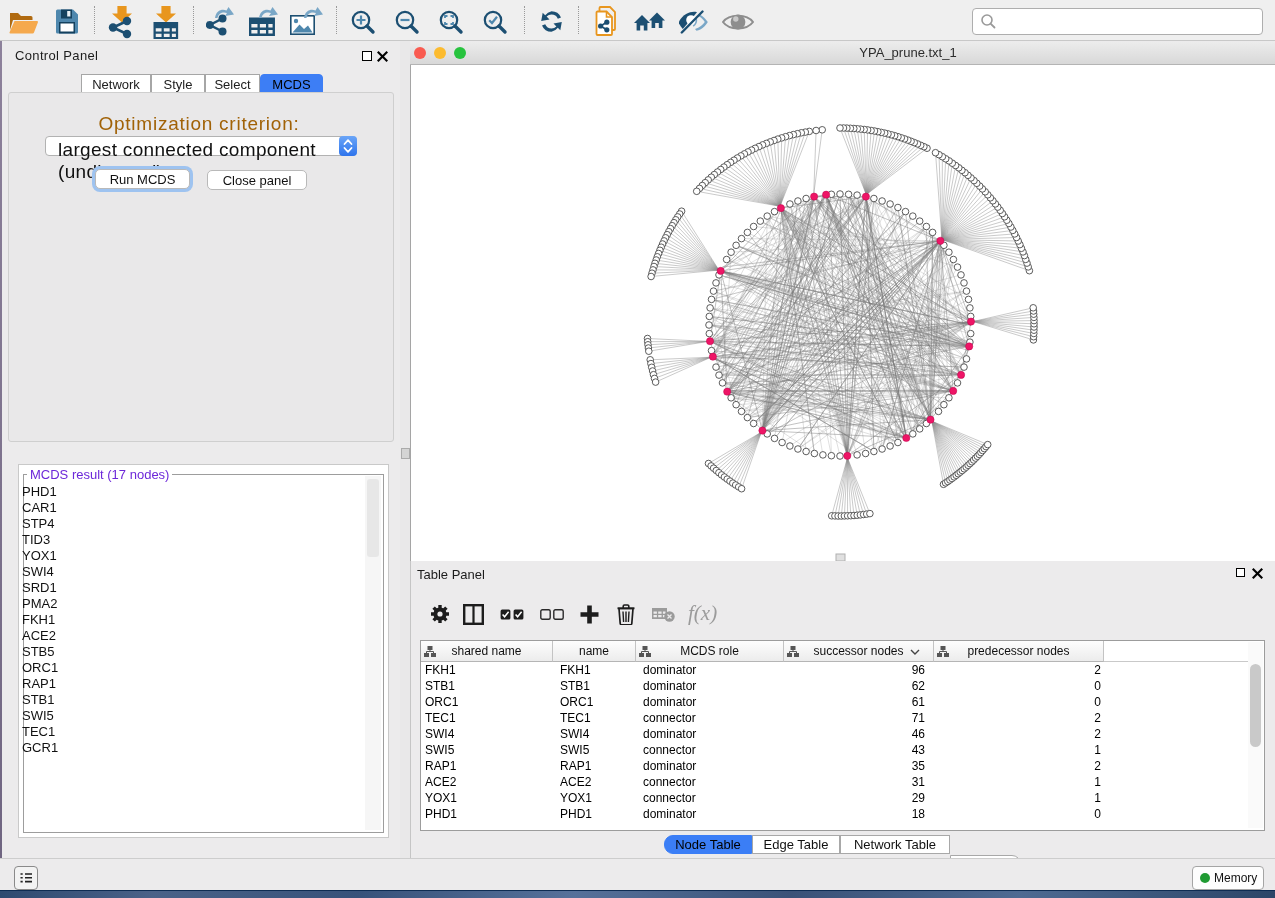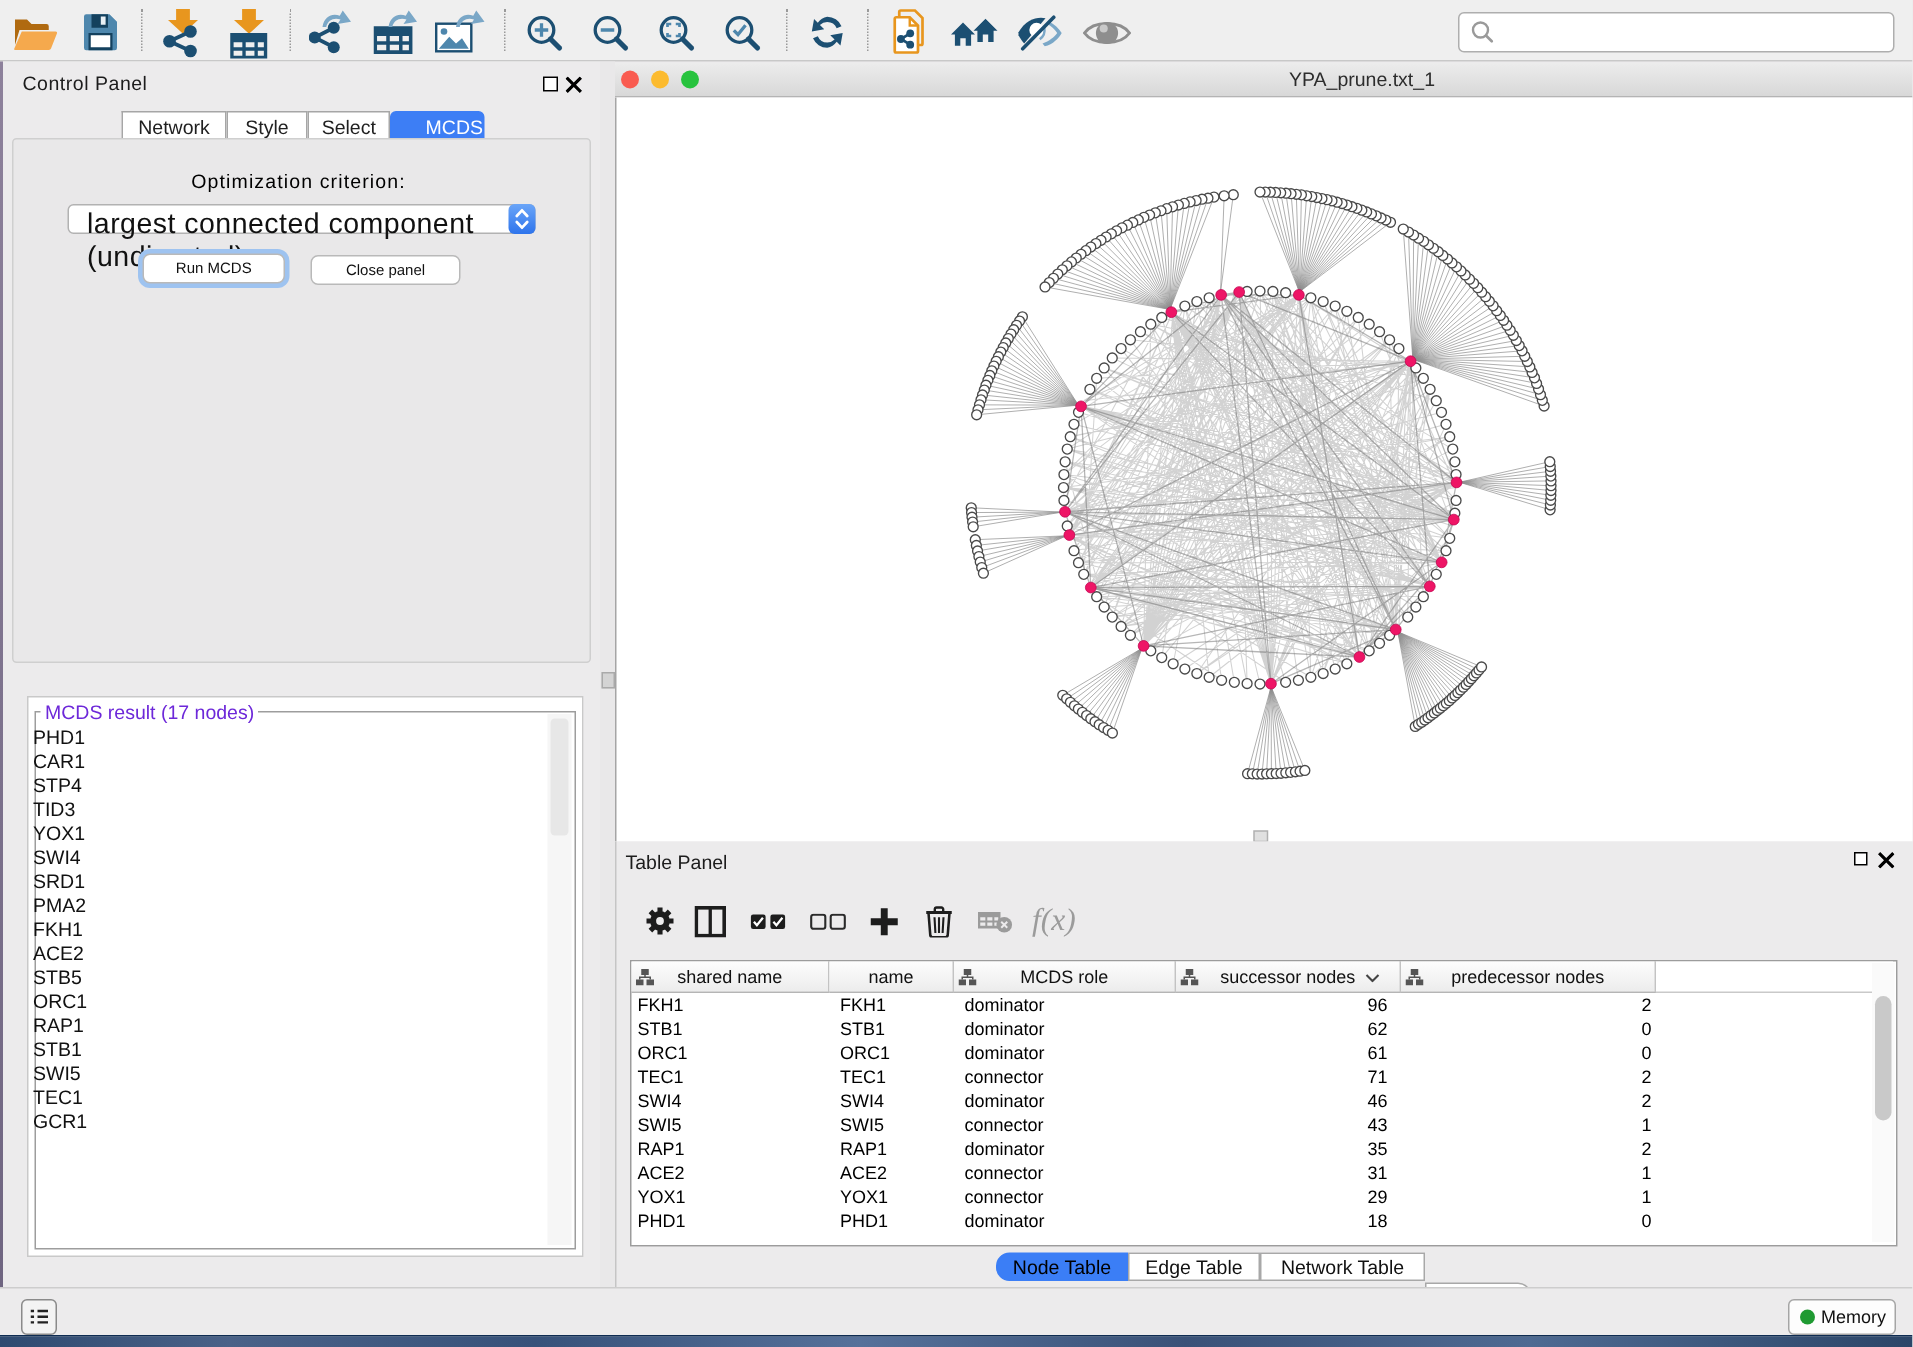--- a/index.html
+++ b/index.html
@@ -9,29 +9,29 @@
 
 #toolbar{left:0;top:0;width:1275px;height:40px;background:#efefef;border-bottom:1px solid #c8c8c8;}
 .tsep{position:absolute;top:6px;height:28px;width:0;border-left:1px dotted #9a9a9a;}
 
 #cpanel{left:2px;top:41px;width:398px;height:817px;background:#ecebec;}
 #cp-title{left:15px;top:48px;font-size:13px;letter-spacing:0.35px;color:#1c1c1c;}
 .float-ico{width:8px;height:8px;border:1.6px solid #000;background:#fff;}
 
 .tab{position:absolute;top:74px;height:19px;line-height:19px;font-size:13px;color:#202020;
  background:#fff;border:1px solid #a6a6a6;border-bottom:none;text-align:center;box-sizing:border-box;}
-.tabsel{background:#3d7ef5;color:#ffffff;border:1px solid #3d7ef5;border-radius:4px 4px 0 0;text-align:right;}
+.tabsel{background:#3d7ef5;color:#000000;border:1px solid #3d7ef5;border-radius:4px 4px 0 0;}
 #tabbox{left:8px;top:92px;width:384px;height:348px;background:#e9e8e9;border:1px solid #cfcfcf;border-radius:3px;}
-#optlab{left:0;top:113px;width:398px;text-align:center;font-size:13px;letter-spacing:0.75px;color:#000000;}
+#optlab{left:0;top:113px;width:398px;text-align:center;font-size:19px;letter-spacing:0.75px;color:#a16207;}
 #combo{left:45px;top:136px;width:312px;height:20px;background:#fff;border:1px solid #b2b2b2;border-radius:4px;box-sizing:border-box;}
 #combo .txt{position:absolute;left:12px;top:2px;font-size:19px;letter-spacing:0.32px;color:#111;}
 #combo .step{position:absolute;right:-1px;top:-1px;width:18px;height:20px;border-radius:4px;
  background:linear-gradient(#6aa5f8,#2e74ec);}
 .btn{position:absolute;height:20px;background:#fff;border:1px solid #b9b9b9;border-radius:5px;
- font-size:10px;color:#111;text-align:center;line-height:19px;box-sizing:border-box;}
+ font-size:13px;color:#111;text-align:center;line-height:19px;box-sizing:border-box;}
 
 #resultpanel{left:18px;top:464px;width:369px;height:372px;background:#fff;border:1px solid #c9c9c9;}
 #groupbox{left:4px;top:9px;width:359px;height:357px;border:1px solid #9d9d9d;}
 #grouptitle{left:3px;top:-8px;background:#fff;padding:0 3px;font-size:13px;color:#6d28d9;}
 #mlist{left:-2px;top:9px;font-size:13px;line-height:16px;color:#111;}
 #lscroll{right:2px;top:1px;width:16px;height:354px;background:#f6f6f6;}
 #lthumb{left:2px;top:3px;width:12px;height:78px;background:#e7e7e7;border-radius:3px;}
 
 #vsplit{left:400px;top:41px;width:10px;height:817px;background:#e9e8e9;}
 #vhandle{left:401px;top:448px;width:7px;height:9px;background:#d4d4d4;border:1px solid #aaa;}

